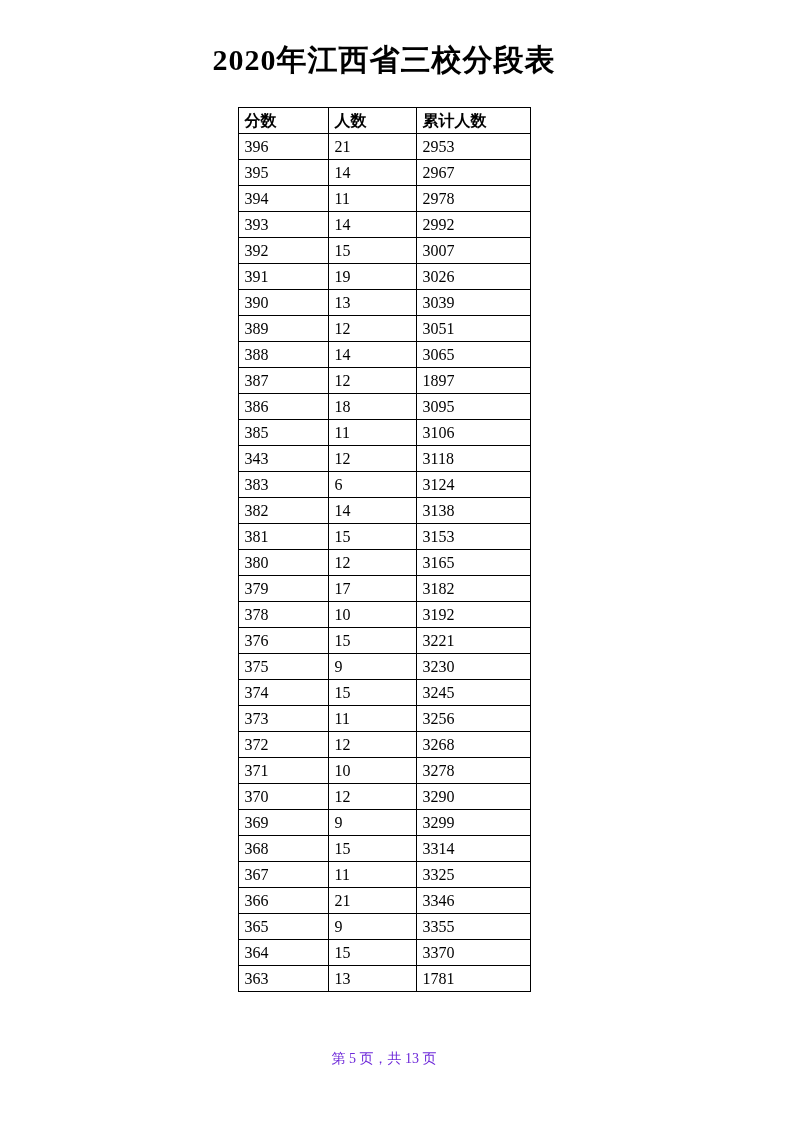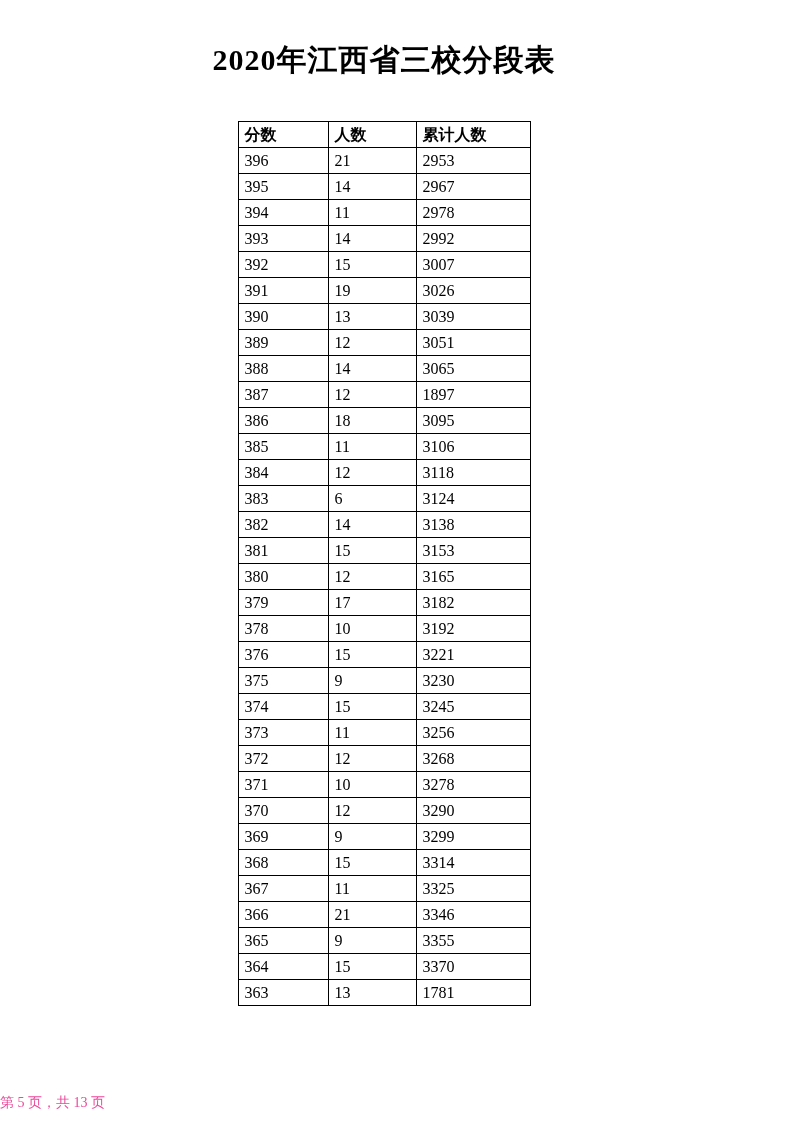--- a/index.html
+++ b/index.html
@@ -24,21 +24,21 @@
   .doc-title {
     text-align: center;
     font-size: 30px;
     font-weight: bold;
     letter-spacing: 1px;
     margin: 0;
     padding-top: 40px;
     font-family: "Liberation Serif", "DejaVu Serif", serif;
   }
   .table-wrap {
-    margin-top: 40px;
+    margin-top: 26px;
     display: flex;
     justify-content: center;
   }
   table.score-table {
     border-collapse: collapse;
     width: 292px;
     table-layout: fixed;
   }
   table.score-table td,
   table.score-table th {
@@ -59,24 +59,24 @@
   }
   col.c-score { width: 90px; }
   col.c-count { width: 88px; }
   col.c-cum   { width: 114px; }
 
   .footer {
     position: absolute;
     left: 0;
     right: 0;
     top: 1050px;
+    text-align: center;
     font-size: 14px;
-    color: #ec4899;
-    font-family: "Liberation Serif", "DejaVu Serif", serif;
-    margin-top: 44px;
+    color: #6d28d9;
+    font-family: "Liberation Serif", "DejaVu Serif", serif;
   }
   .footer span { display: inline; }
 </style>
 </head>
 <body>
 
 <div class="page">
 
   <h1 class="doc-title">2020年江西省三校分段表</h1>
 
@@ -149,21 +149,21 @@
             <td>386</td>
             <td>18</td>
             <td>3095</td>
           </tr>
           <tr>
             <td>385</td>
             <td>11</td>
             <td>3106</td>
           </tr>
           <tr>
-            <td>384</td>
+            <td>343</td>
             <td>12</td>
             <td>3118</td>
           </tr>
           <tr>
             <td>383</td>
             <td>6</td>
             <td>3124</td>
           </tr>
           <tr>
             <td>382</td>

